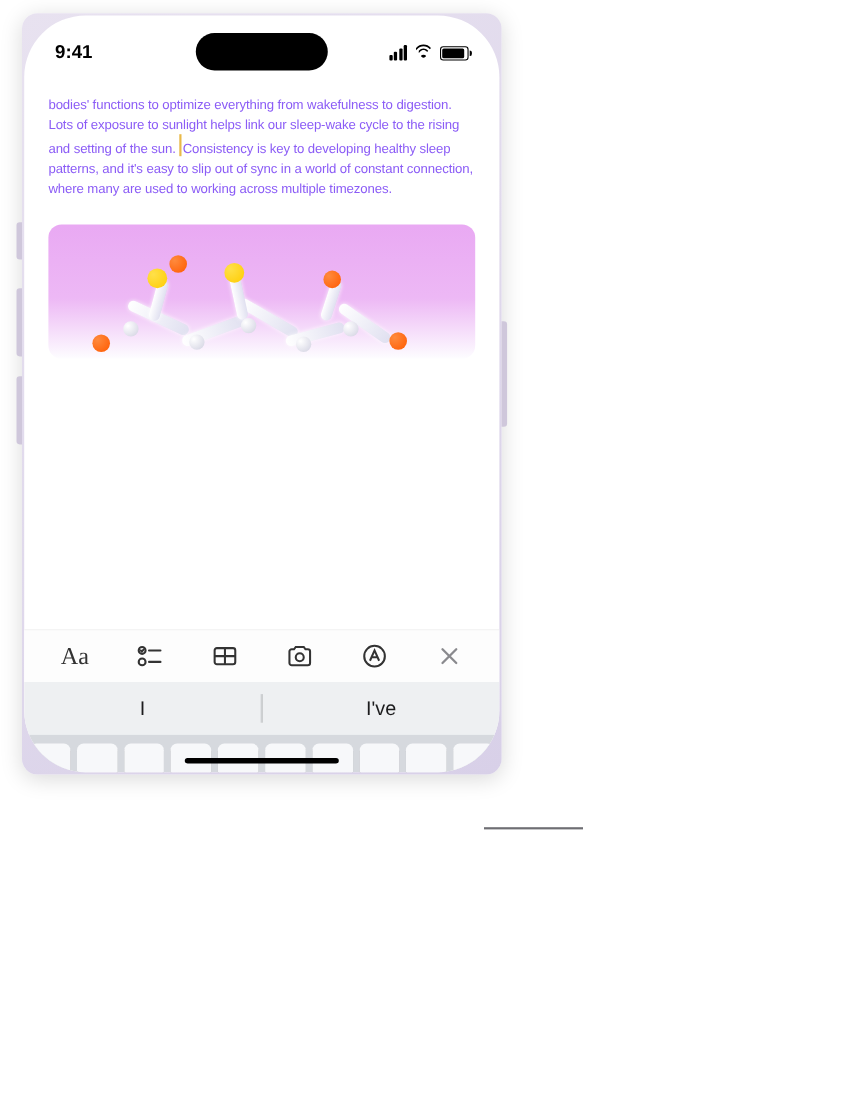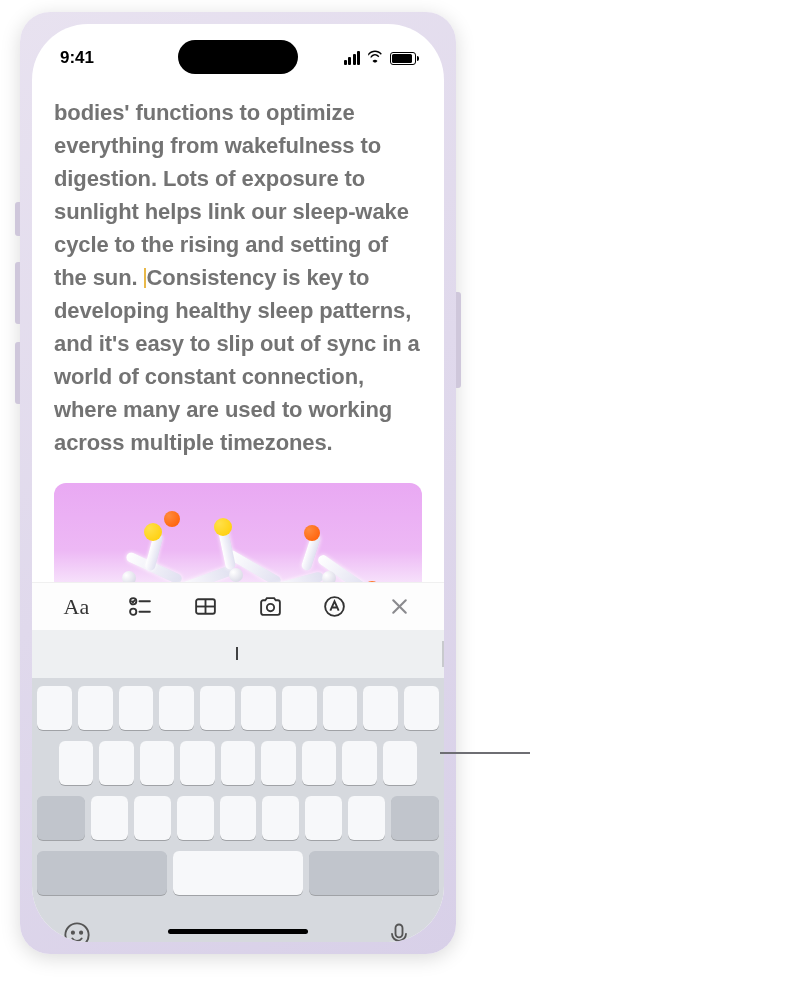--- a/index.html
+++ b/index.html
@@ -13,24 +13,24 @@
     .canvas {
       position: relative;
       width: 785px;
       height: 998px;
     }
     .phone-frame {
       position: absolute;
       left: 20px;
       top: 12px;
       width: 436px;
-      height: 942px;
-      border-radius: 30px;
+      height: 692px;
+      border-radius: 14px;
       background: linear-gradient(145deg, #e8e2f0, #d8d0e8);
-      padding: 12px;
+      padding: 2px;
       box-shadow: 0 4px 20px rgba(0,0,0,0.15);
     }
     .phone-frame::before{
       content:'';
       position:absolute;
       left:-5px; top:190px; width:5px; height:34px;
       background:#cfc7db; border-radius:3px 0 0 3px;
     }
     .phone-frame::after{
       content:'';
@@ -108,25 +108,24 @@
     }
     .nav-left{ display:flex; align-items:center; gap:2px; color:#d4a017;}
     .nav-left svg{ width:14px; height:22px; }
     .back-label{ font-size:18px; font-weight:400;}
     .nav-right{ display:flex; align-items:center; gap:22px; color:#d4a017;}
     .nav-icon svg{ width:22px; height:22px; }
     .done-btn{ font-size:18px; font-weight:600; color:#d4a017;}
     
     .note-body{
       padding: 4px 22px 0;
-      font-size: 22px;
+      font-size: 12px;
       line-height: 1.5;
-      color: #737373;
+      color: #8b5cf6;
       letter-spacing: -0.1px;
-      font-weight: bold;
     }
     .cursor{ display:inline-block; width:2px; height:20px; background:#e9b949; vertical-align:-3px; margin-right:1px;}
     
     .note-image{
       margin: 24px 22px 0;
       height: 122px;
       border-radius: 12px;
       background: linear-gradient(180deg, #e9a9f3 0%, #edb8f5 55%, #fdfdff 100%);
       position:relative; overflow:hidden;
     }
@@ -282,20 +281,21 @@
                 <line x1="6" y1="6" x2="18" y2="18"></line>
                 <line x1="6" y1="18" x2="18" y2="6"></line>
               </svg>
           </div>
         </div>
 
         <div class="suggestions">
           <div class="sugg">I</div>
           <div class="sugg-sep"></div>
           <div class="sugg-sep"></div>
+          <div class="sugg">I've</div>
         </div>
 
         <div class="keyboard">
           <div class="kb-row r1">
             <div class="key"></div>
               <div class="key"></div>
               <div class="key"></div>
               <div class="key"></div>
               <div class="key"></div>
               <div class="key"></div>

